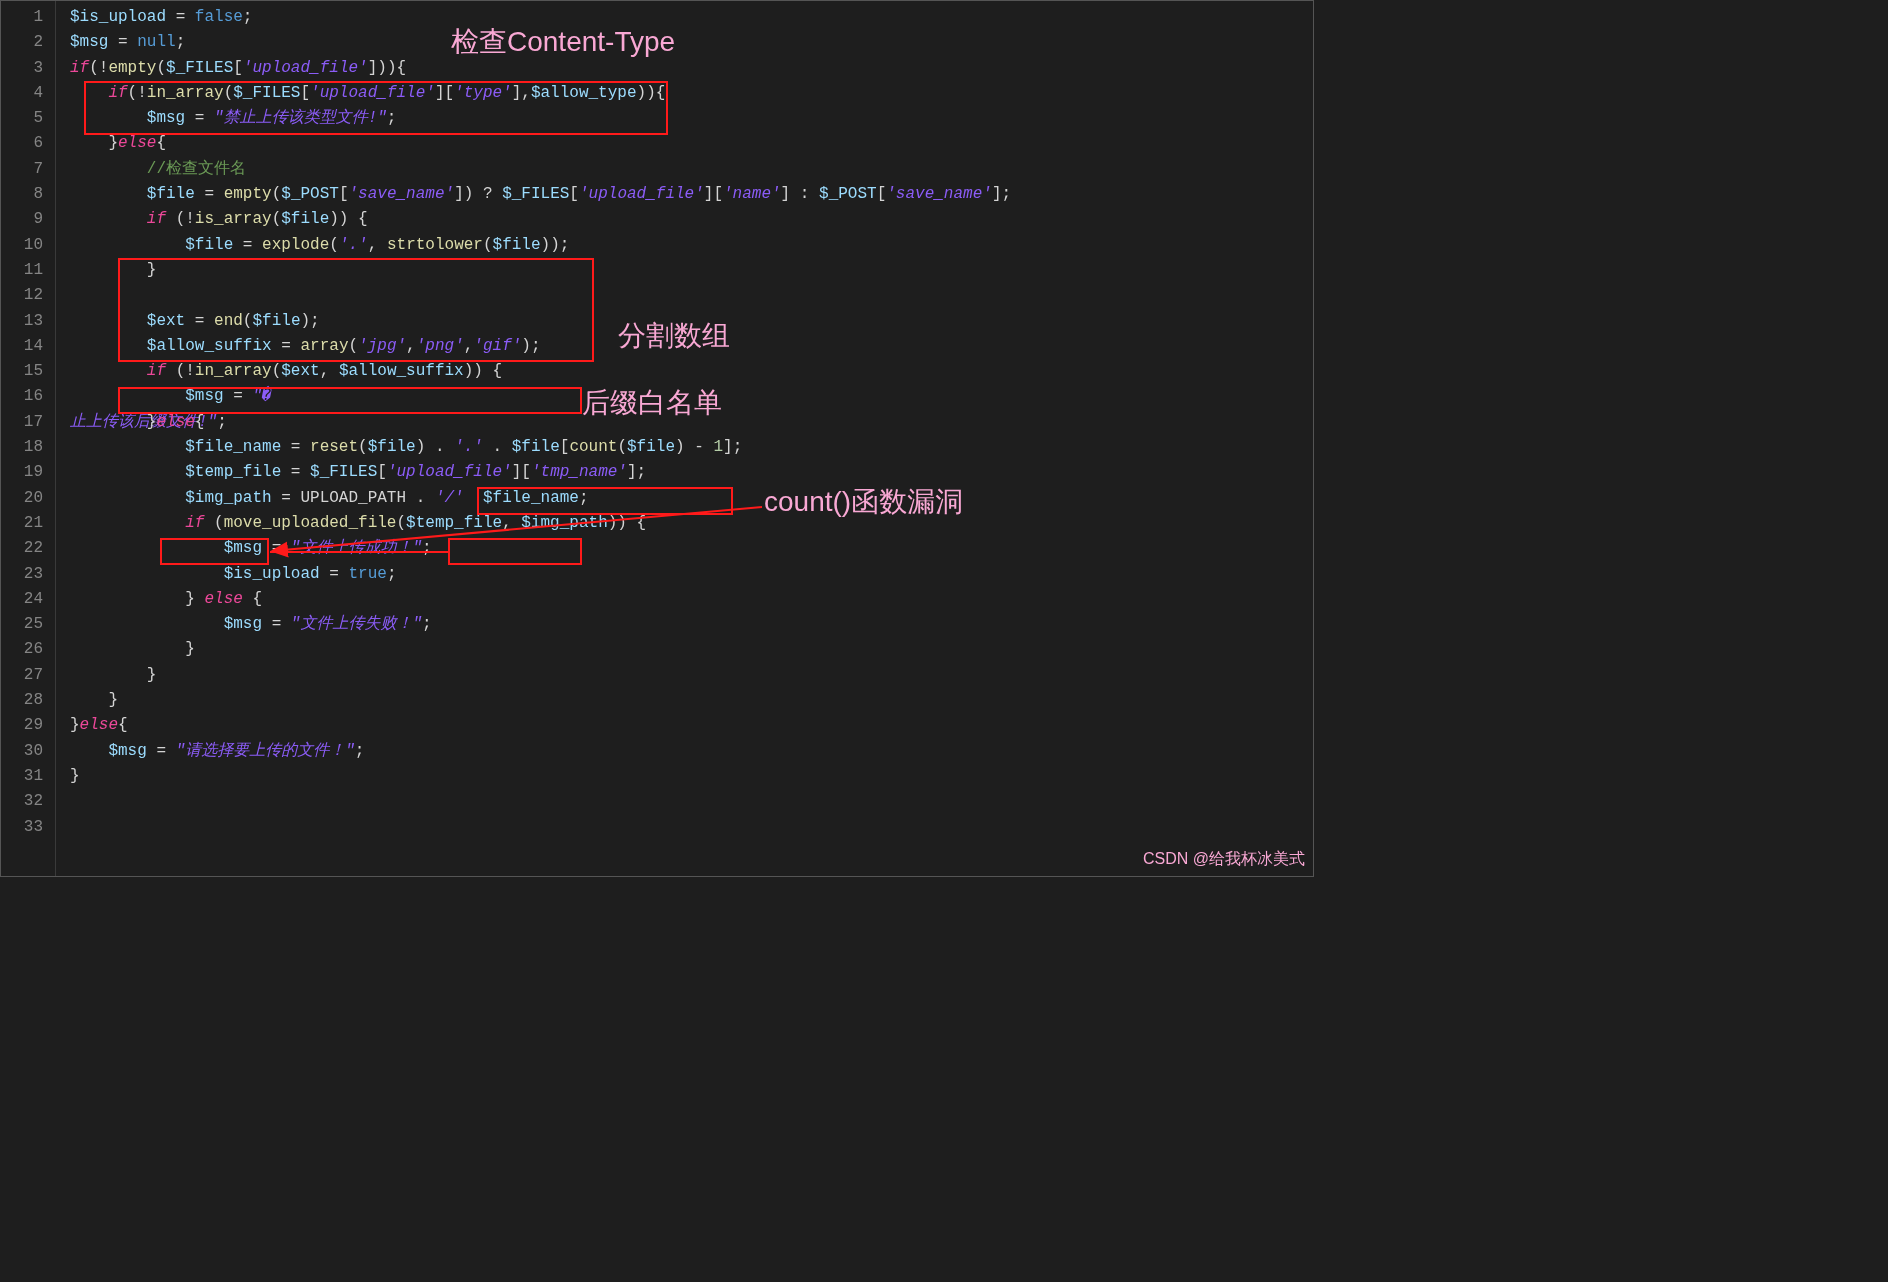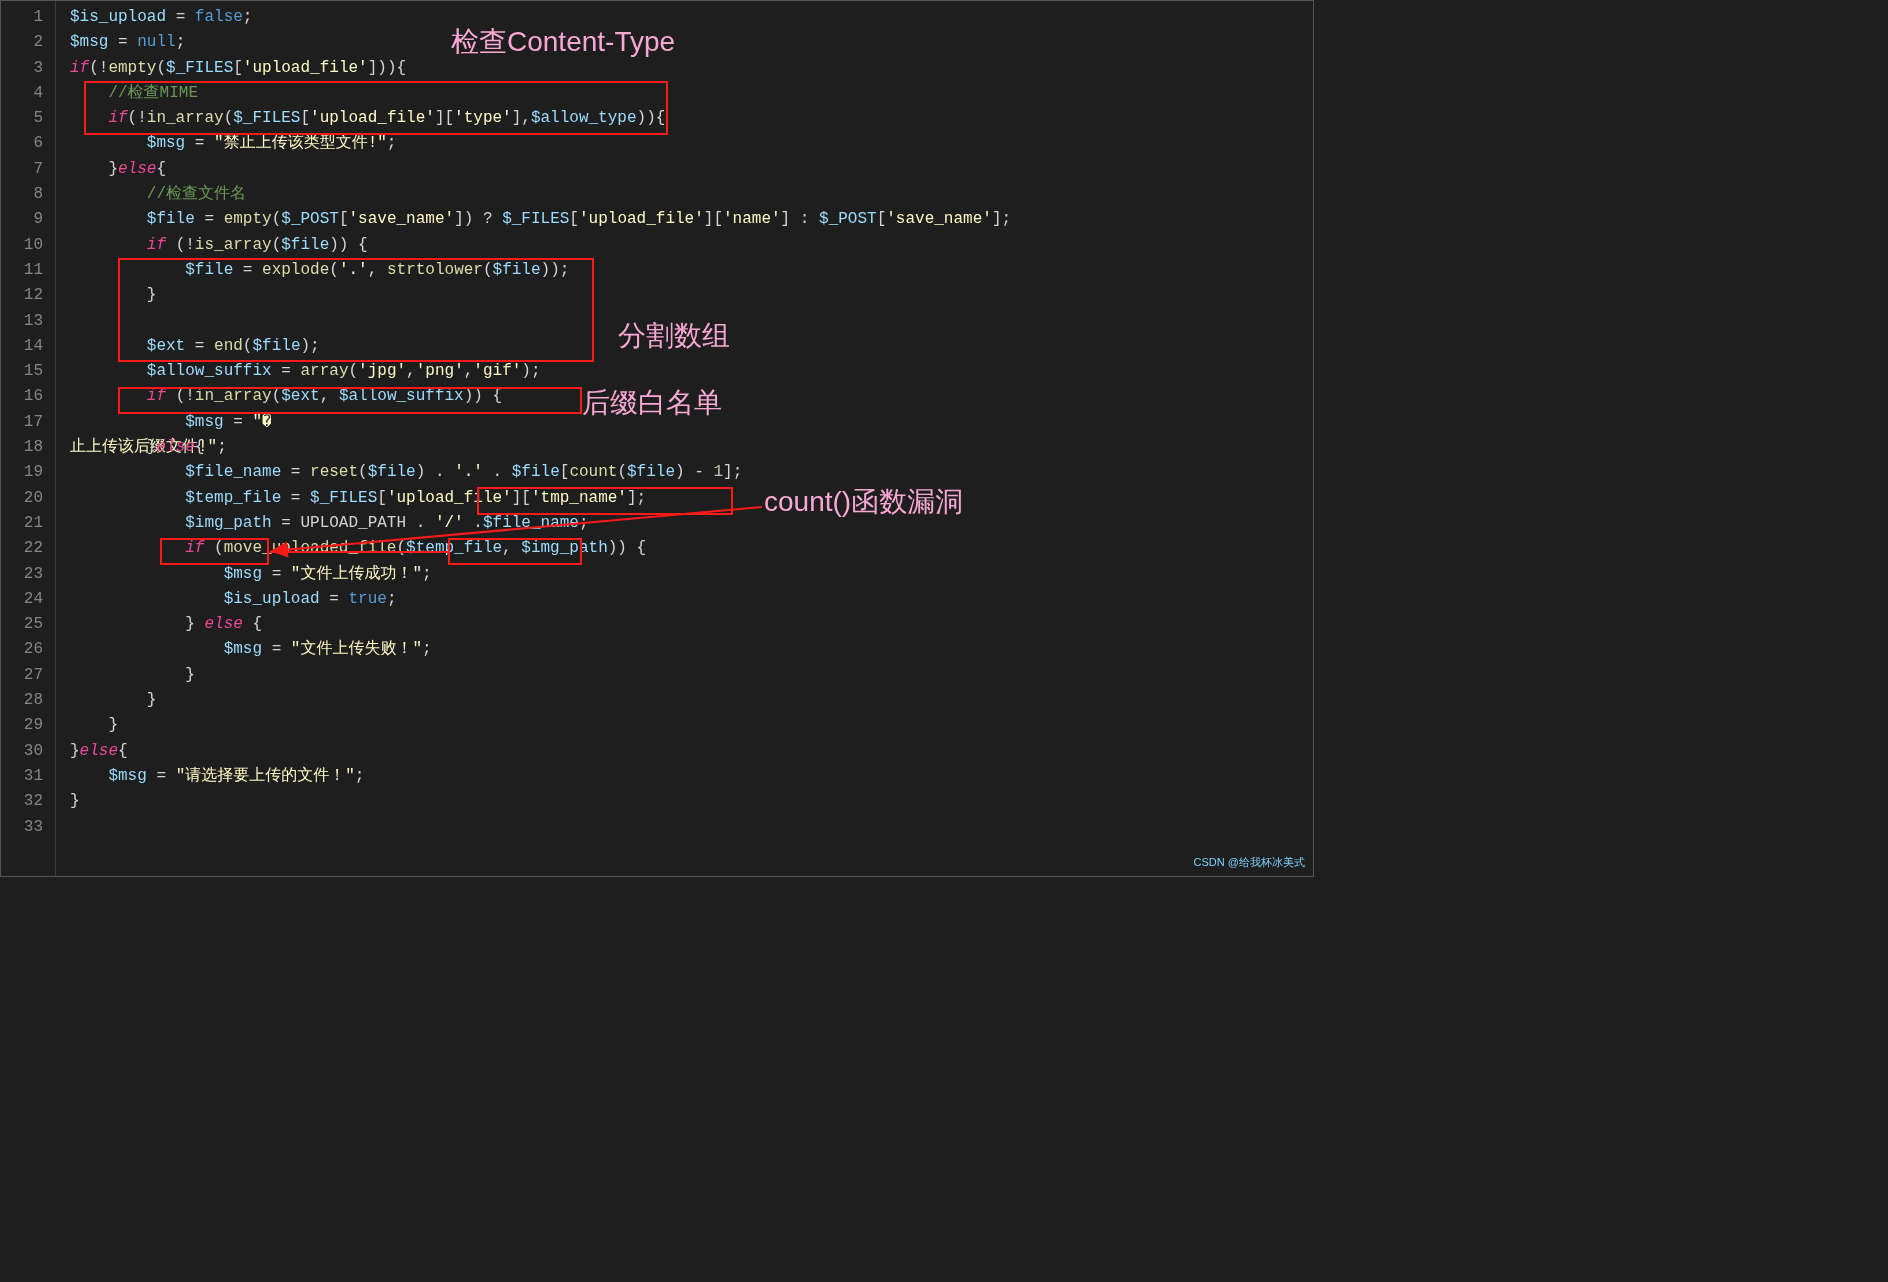--- a/index.html
+++ b/index.html
@@ -42,21 +42,21 @@
     color: #d4d4d4;
     position: relative;
   }
   .line { white-space: pre; height: 25.3px; }
 
   
   .tv  { color: #9cdcfe; }    
   .tk  { color: #569cd6; text-align: center; }    
   .tc  { color: #ec4899; font-style: italic; }    
   .tf  { color: #dcdcaa; }    
-  .ts  { color: #fef9c3; }    
+  .ts  { color: #8b5cf6; font-style: italic; }    
   .tp  { color: #d4d4d4; }    
   .tn  { color: #b5cea8; }    
   .tm  { color: #6a9955; }    
 
   
   .annot-box {
     position: absolute;
     border: 2px solid #ff1a1a;
     box-sizing: border-box;
     pointer-events: none;
@@ -79,23 +79,23 @@
   svg.arrow {
     position: absolute;
     z-index: 5;
     pointer-events: none;
     overflow: visible;
   }
   .watermark {
     position: absolute;
     right: 8px;
     bottom: 6px;
-    color: #7dd3fc;
+    color: #f9a8d4;
     font-family: "Microsoft YaHei", sans-serif;
-    font-size: 11px;
+    font-size: 16px;
     z-index: 20;
   }
 </style>
 </head>
 <body>
 
 <div class="editor-wrap">
   <div class="editor">
 
     <div class="gutter" id="gutter">
@@ -131,21 +131,20 @@
         <div>30</div>
         <div>31</div>
         <div>32</div>
         <div>33</div>
       </div>
 
     <div class="code">
 <div class="line"><span class="tv">$is_upload</span> <span class="tp">=</span> <span class="tk">false</span><span class="tp">;</span></div>
 <div class="line"><span class="tv">$msg</span> <span class="tp">=</span> <span class="tk">null</span><span class="tp">;</span></div>
 <div class="line"><span class="tc">if</span><span class="tp">(!</span><span class="tf">empty</span><span class="tp">(</span><span class="tv">$_FILES</span><span class="tp">[</span><span class="ts">'upload_file'</span><span class="tp">])){</span></div>
-<div class="line">    <span class="tm">//检查MIME</span></div>
 <div class="line">    <span class="tc">if</span><span class="tp">(!</span><span class="tf">in_array</span><span class="tp">(</span><span class="tv">$_FILES</span><span class="tp">[</span><span class="ts">'upload_file'</span><span class="tp">][</span><span class="ts">'type'</span><span class="tp">],</span><span class="tv">$allow_type</span><span class="tp">)){</span></div>
 <div class="line">        <span class="tv">$msg</span> <span class="tp">=</span> <span class="ts">"禁止上传该类型文件!"</span><span class="tp">;</span></div>
 <div class="line">    <span class="tp">}</span><span class="tc">else</span><span class="tp">{</span></div>
 <div class="line">        <span class="tm">//检查文件名</span></div>
 <div class="line">        <span class="tv">$file</span> <span class="tp">=</span> <span class="tf">empty</span><span class="tp">(</span><span class="tv">$_POST</span><span class="tp">[</span><span class="ts">'save_name'</span><span class="tp">]) ?</span> <span class="tv">$_FILES</span><span class="tp">[</span><span class="ts">'upload_file'</span><span class="tp">][</span><span class="ts">'name'</span><span class="tp">] :</span> <span class="tv">$_POST</span><span class="tp">[</span><span class="ts">'save_name'</span><span class="tp">];</span></div>
 <div class="line">        <span class="tc">if</span> <span class="tp">(!</span><span class="tf">is_array</span><span class="tp">(</span><span class="tv">$file</span><span class="tp">)) {</span></div>
 <div class="line">            <span class="tv">$file</span> <span class="tp">=</span> <span class="tf">explode</span><span class="tp">(</span><span class="ts">'.'</span><span class="tp">,</span> <span class="tf">strtolower</span><span class="tp">(</span><span class="tv">$file</span><span class="tp">));</span></div>
 <div class="line">        <span class="tp">}</span></div>
 <div class="line"></div>
 <div class="line">        <span class="tv">$ext</span> <span class="tp">=</span> <span class="tf">end</span><span class="tp">(</span><span class="tv">$file</span><span class="tp">);</span></div>

